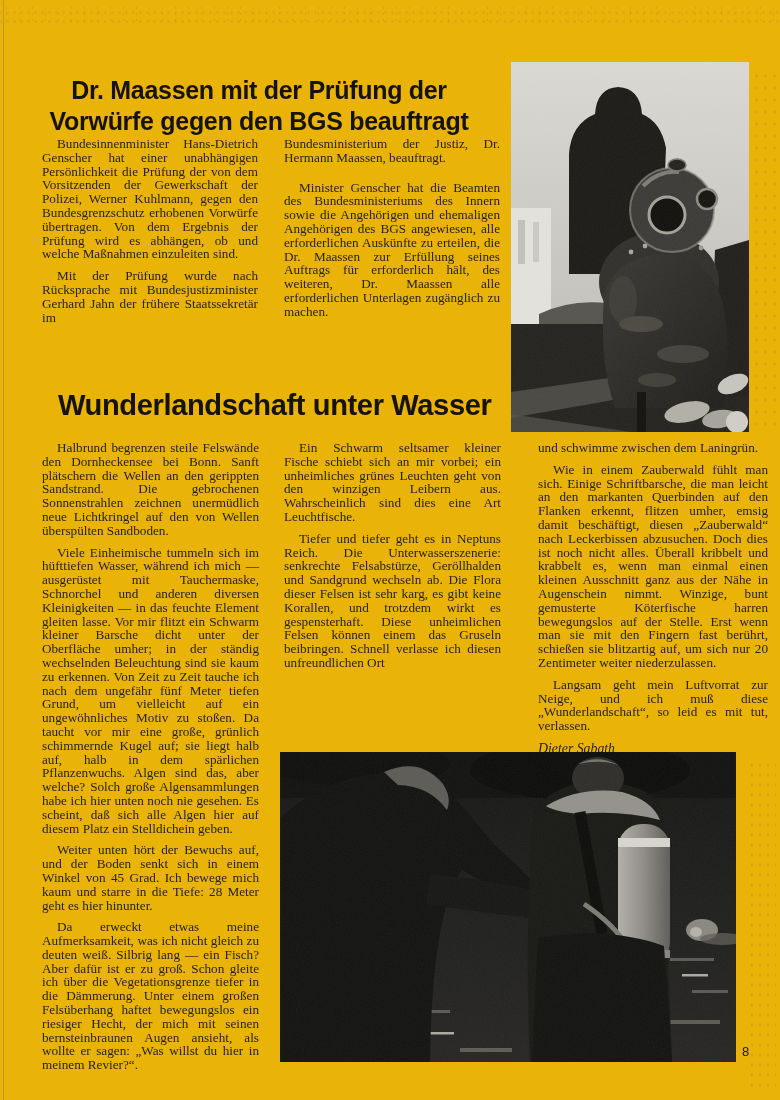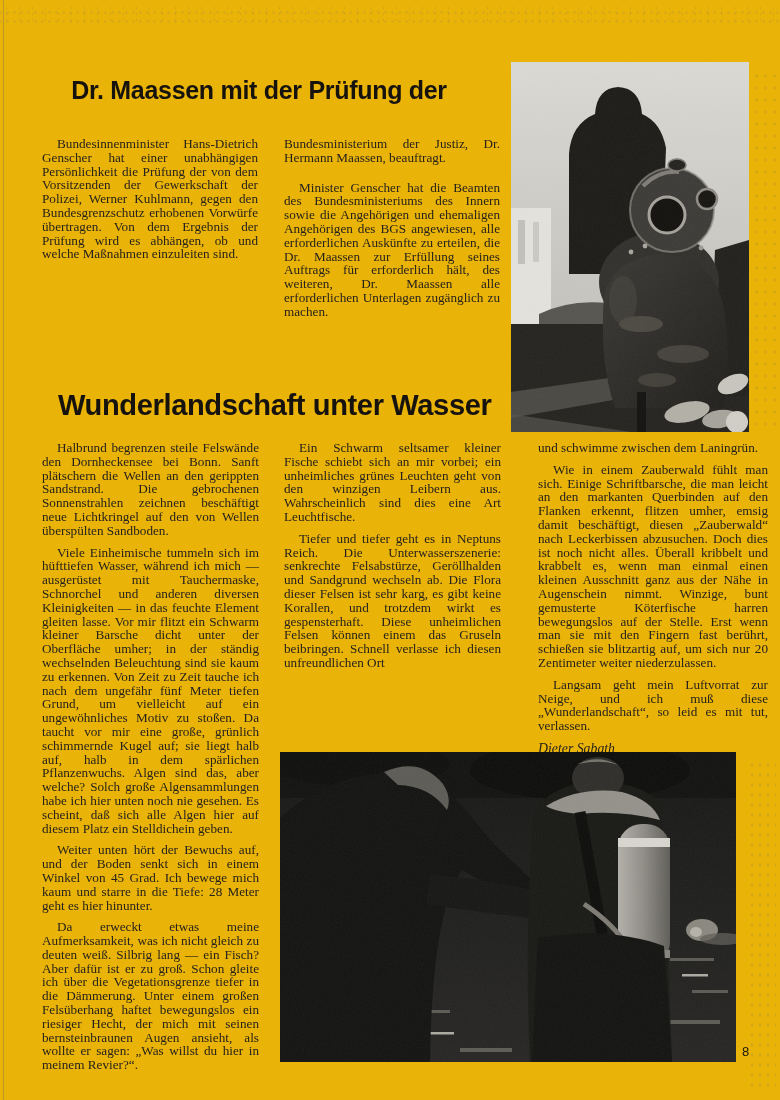--- a/index.html
+++ b/index.html
@@ -74,25 +74,27 @@
 
 <div class="page">
 
   <div class="noise-top"></div>
   <div class="edge-left"></div>
   <div class="noise-right-top"></div>
   <div class="noise-right-bottom"></div>
 
   <h1 class="headline1">
     <span style="display:block">Dr. Maassen mit der Prüfung der</span>
+    <span style="display:block">Vorwürfe gegen den BGS beauftragt</span>
   </h1>
 
   <div class="a1cols">
     <div class="col">
       <p>Bundesinnenminister Hans-Dietrich Genscher hat einer unabhängigen Persönlichkeit die Prüfung der von dem Vorsitzenden der Gewerkschaft der Polizei, Werner Kuhlmann, gegen den Bundesgrenzschutz erhobenen Vorwürfe übertragen. Von dem Ergebnis der Prüfung wird es abhängen, ob und welche Maßnahmen einzuleiten sind.</p>
+      <p>Mit der Prüfung wurde nach Rücksprache mit Bundesjustizminister Gerhard Jahn der frühere Staatssekretär im</p>
     </div>
     <div class="col">
       <p class="no-indent gap-lg">Bundesministerium der Justiz, Dr. Hermann Maassen, beauftragt.</p>
       <p>Minister Genscher hat die Beamten des Bundesministeriums des Innern sowie die Angehörigen und ehemaligen Angehörigen des BGS angewiesen, alle erforderlichen Auskünfte zu erteilen, die Dr. Maassen zur Erfüllung seines Auftrags für erforderlich hält, des weiteren, Dr. Maassen alle erforderlichen Unterlagen zugänglich zu machen.</p>
     </div>
   </div>
 
   <figure class="photo1">
     <svg viewBox="0 0 238 370" preserveAspectRatio="none" aria-hidden="true">
       <defs>
@@ -151,21 +153,21 @@
       <rect x="126" y="330" width="9" height="40" fill="#121110"></rect>
       <ellipse cx="222" cy="322" rx="16" ry="9" fill="#c8c6be" transform="rotate(-22 222 322)"></ellipse>
       <circle cx="226" cy="360" r="11" fill="#d1cfc7"></circle>
       <rect width="238" height="370" filter="url(#grain1)" opacity="0.14"></rect>
     </svg>
   </figure>
 
   <h2 class="headline2">Wunderlandschaft unter Wasser</h2>
 
   <div class="col a2col a2col1">
-    <p>Halbrund begrenzen steile Felswände den Dornheckensee bei Bonn. Sanft plätschern die Wellen an den gerippten Sandstrand. Die gebrochenen Sonnenstrahlen zeichnen beschäftigt neue Lichtkringel auf den von Wellen überspülten Sandboden.</p>
+    <p>Halbrund begrenzen steile Felswände den Dornheckensee bei Bonn. Sanft plätschern die Wellen an den gerippten Sandstrand. Die gebrochenen Sonnenstrahlen zeichnen unermüdlich neue Lichtkringel auf den von Wellen überspülten Sandboden.</p>
     <p>Viele Einheimische tummeln sich im hüfttiefen Wasser, während ich mich — ausgerüstet mit Tauchermaske, Schnorchel und anderen diversen Kleinigkeiten — in das feuchte Element gleiten lasse. Vor mir flitzt ein Schwarm kleiner Barsche dicht unter der Oberfläche umher; in der ständig wechselnden Beleuchtung sind sie kaum zu erkennen. Von Zeit zu Zeit tauche ich nach dem ungefähr fünf Meter tiefen Grund, um vielleicht auf ein ungewöhnliches Motiv zu stoßen. Da taucht vor mir eine große, grünlich schimmernde Kugel auf; sie liegt halb auf, halb in dem spärlichen Pflanzenwuchs. Algen sind das, aber welche? Solch große Algensammlungen habe ich hier unten noch nie gesehen. Es scheint, daß sich alle Algen hier auf diesem Platz ein Stelldichein geben.</p>
     <p>Weiter unten hört der Bewuchs auf, und der Boden senkt sich in einem Winkel von 45 Grad. Ich bewege mich kaum und starre in die Tiefe: 28 Meter geht es hier hinunter.</p>
     <p>Da erweckt etwas meine Aufmerksamkeit, was ich nicht gleich zu deuten weiß. Silbrig lang — ein Fisch? Aber dafür ist er zu groß. Schon gleite ich über die Vegetationsgrenze tiefer in die Dämmerung. Unter einem großen Felsüberhang haftet bewegungslos ein riesiger Hecht, der mich mit seinen bernsteinbraunen Augen ansieht, als wollte er sagen: „Was willst du hier in meinem Revier?“.</p>
   </div>
 
   <div class="col a2col a2col2">
     <p>Ein Schwarm seltsamer kleiner Fische schiebt sich an mir vorbei; ein unheimliches grünes Leuchten geht von den winzigen Leibern aus. Wahrscheinlich sind dies eine Art Leuchtfische.</p>
     <p>Tiefer und tiefer geht es in Neptuns Reich. Die Unterwasserszenerie: senkrechte Felsabstürze, Geröllhalden und Sandgrund wechseln ab. Die Flora dieser Felsen ist sehr karg, es gibt keine Korallen, und trotzdem wirkt es gespensterhaft. Diese unheimlichen Felsen können einem das Gruseln beibringen. Schnell verlasse ich diesen unfreundlichen Ort</p>
   </div>
 

